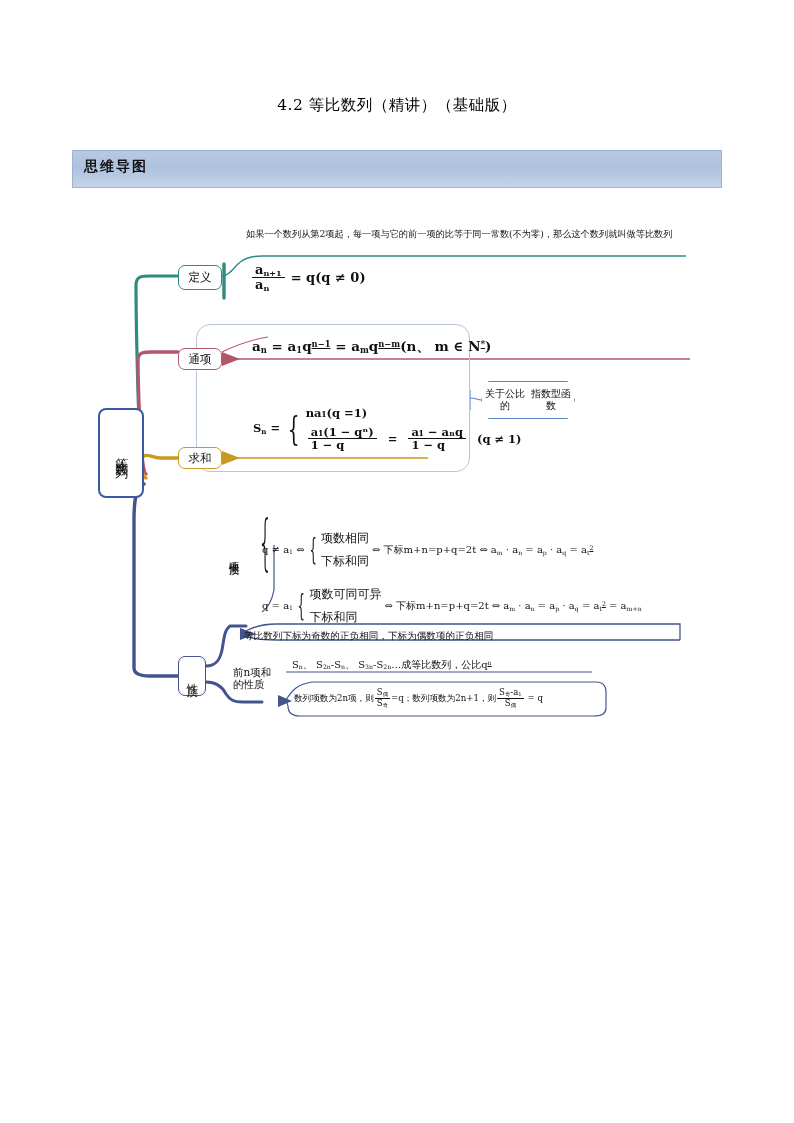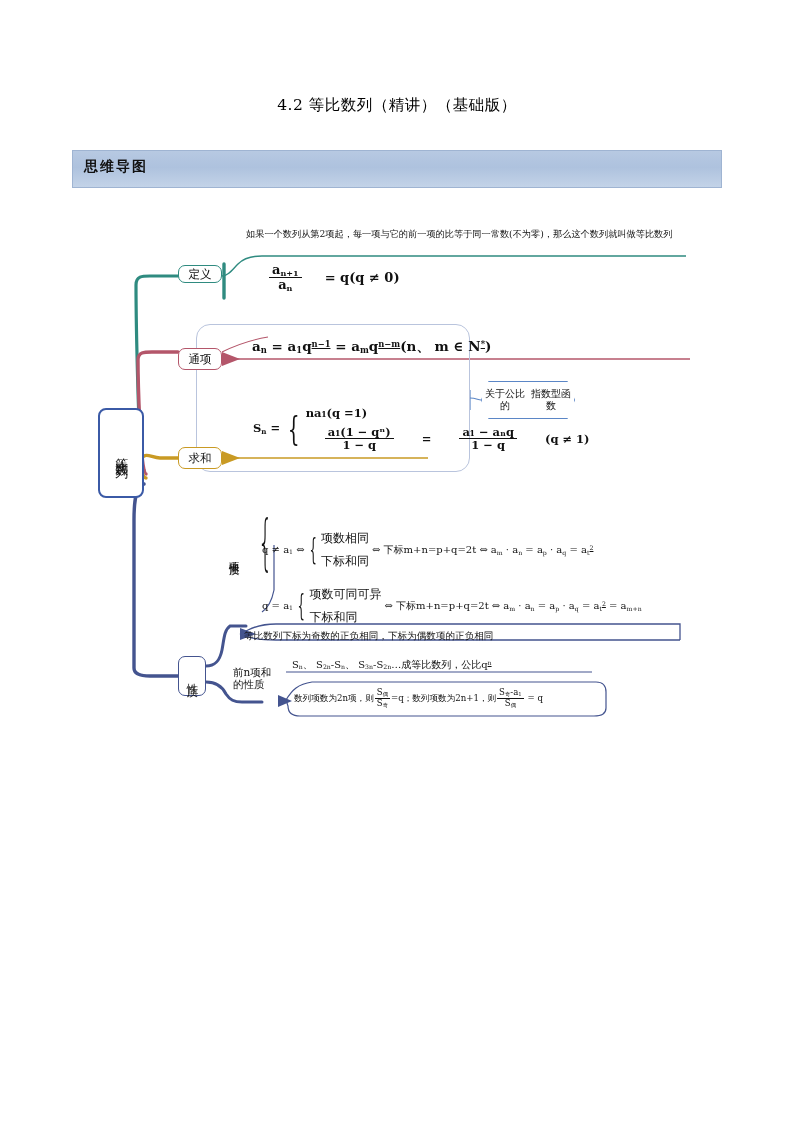--- a/index.html
+++ b/index.html
@@ -50,21 +50,21 @@
     white-space:nowrap;
   }
   .node.root{
     left:98px;top:408px;width:46px;height:90px;
     border:2.2px solid #3b5aa6;border-radius:8px;
     writing-mode:vertical-rl;text-orientation:upright;
     letter-spacing:3px;font-size:13px;line-height:1.1;
     padding:3px 0;
   }
   .node.def{
-    left:178px;top:265px;width:44px;height:18px;
+    left:178px;top:265px;width:44px;height:25px;
     border:1.4px solid #2f8b80;
   }
   .node.gen{
     left:178px;top:348px;width:44px;height:22px;
     border:1.4px solid #b4566a;
   }
   .node.sum{
     left:178px;top:447px;width:44px;height:22px;
     border:1.4px solid #c99a23;
   }
@@ -126,22 +126,22 @@
   }
   .gen-formula{
     left:252px;top:338px;font-size:13.5px;font-weight:bold;
   }
   .sum-formula{
     left:253px;top:406px;font-size:11.5px;font-weight:bold;
     display:flex;align-items:center;gap:3px;
   }
 
   
-  .frac{display:inline-flex;flex-direction:column;align-items:center;
-         vertical-align:middle;line-height:1.05;margin:0 19px;}
+  .frac{display:inline-flex;flex-direction:column;align-items:flex-start;
+         vertical-align:middle;line-height:1.05;margin:0 2px;}
   .frac .num{border-bottom:1.3px solid #111;padding:0 3px;}
   .frac .den{padding:0 3px;}
   sub{font-size:.62em;vertical-align:-.22em;}
   sup{font-size:.62em;vertical-align:.52em;text-decoration:underline;}
 
   .brace{
     display:inline-block;font-size:2.95em;line-height:.62;
     font-weight:300;transform:scaleX(.55);transform-origin:center;
     margin:0 -2px 0 0;
   }

